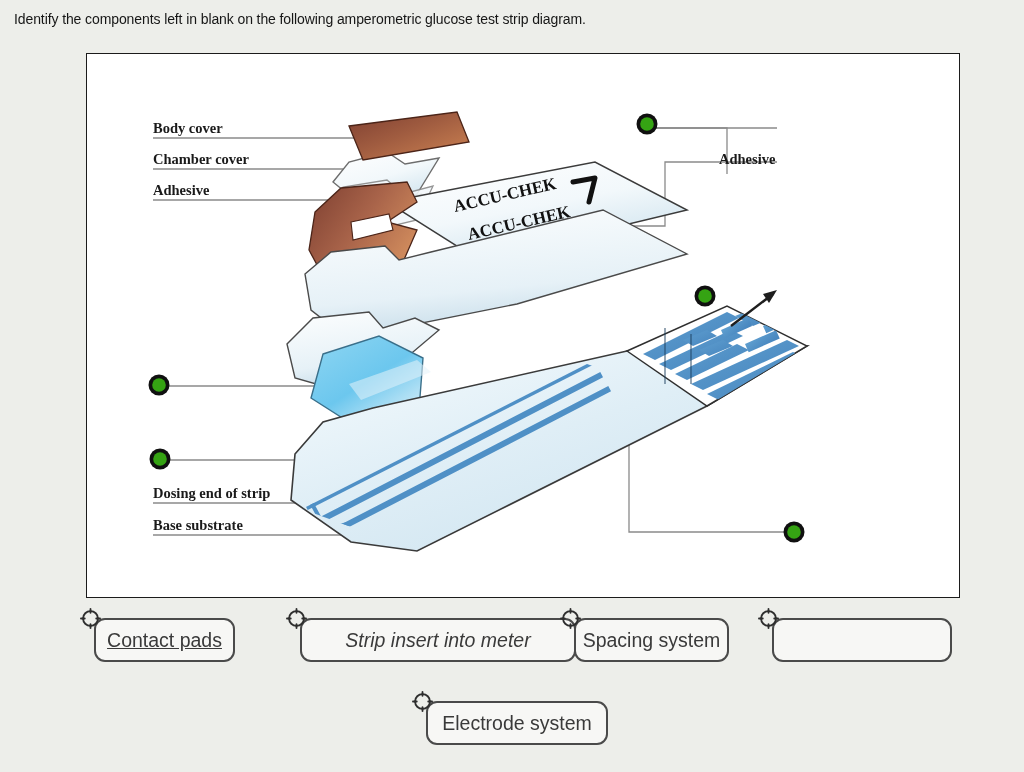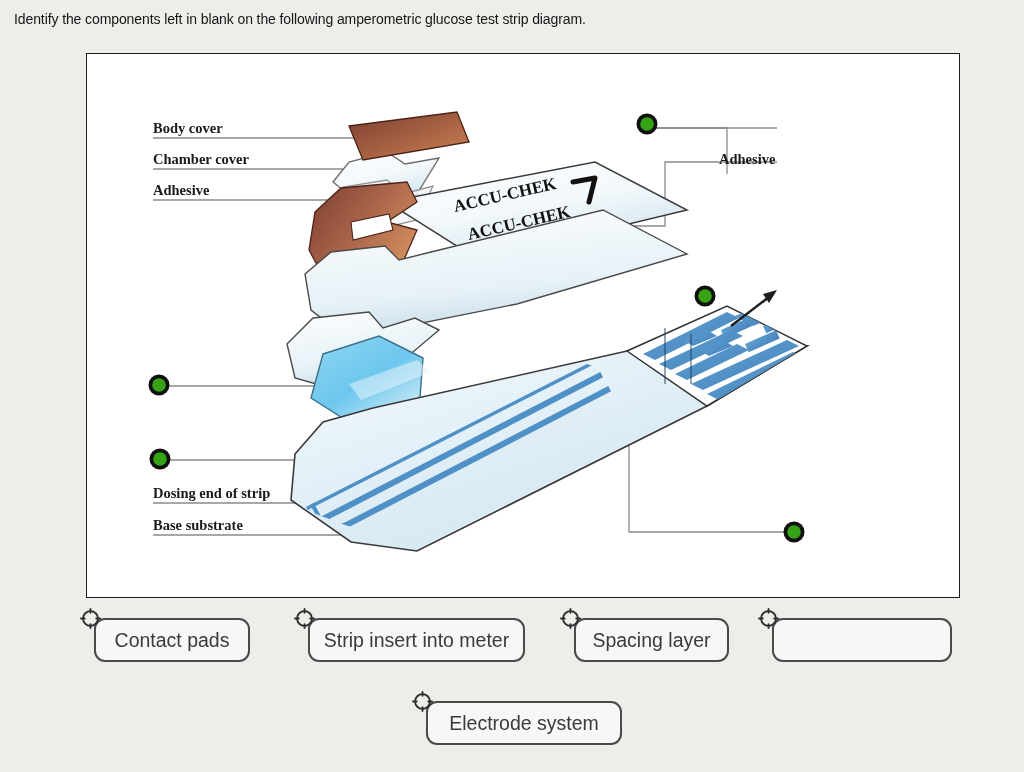--- a/index.html
+++ b/index.html
@@ -250,37 +250,37 @@
         <circle cx="73" cy="405" r="6.8" fill="#35a313"></circle>
       </g>
       <g>
         <circle cx="707" cy="478" r="10.5" fill="#101010"></circle>
         <circle cx="707" cy="478" r="6.8" fill="#35a313"></circle>
       </g>
     </g>
   </svg>
 </div>
 
-<div class="token" style="left:94px;  top:618px; width:156px;">
+<div class="token" style="left:94px;  top:618px; width:141px;text-decoration:underline;">
   <svg class="token-handle" viewBox="0 0 22 22">
     <g fill="none" stroke="#2e2e2e" stroke-width="1.9" stroke-linecap="round">
       <path d="M11 3.2 A7.8 7.8 0 0 1 18.8 11"></path>
       <path d="M18.8 11 A7.8 7.8 0 0 1 11 18.8"></path>
       <path d="M11 18.8 A7.8 7.8 0 0 1 3.2 11"></path>
       <path d="M3.2 11 A7.8 7.8 0 0 1 11 3.2"></path>
       <line x1="11" y1="1" x2="11" y2="5"></line>
       <line x1="11" y1="17" x2="11" y2="21"></line>
       <line x1="1" y1="11" x2="5" y2="11"></line>
       <line x1="17" y1="11" x2="21" y2="11"></line>
     </g>
   </svg>
   <span>Contact pads</span>
 </div>
 
-<div class="token" style="left:308px; top:618px; width:217px;">
+<div class="token" style="left:300px; top:618px; width:276px;font-style:italic;">
   <svg class="token-handle" viewBox="0 0 22 22">
     <g fill="none" stroke="#2e2e2e" stroke-width="1.9" stroke-linecap="round">
       <path d="M11 3.2 A7.8 7.8 0 0 1 18.8 11"></path>
       <path d="M18.8 11 A7.8 7.8 0 0 1 11 18.8"></path>
       <path d="M11 18.8 A7.8 7.8 0 0 1 3.2 11"></path>
       <path d="M3.2 11 A7.8 7.8 0 0 1 11 3.2"></path>
       <line x1="11" y1="1" x2="11" y2="5"></line>
       <line x1="11" y1="17" x2="11" y2="21"></line>
       <line x1="1" y1="11" x2="5" y2="11"></line>
       <line x1="17" y1="11" x2="21" y2="11"></line>
@@ -295,39 +295,39 @@
       <path d="M11 3.2 A7.8 7.8 0 0 1 18.8 11"></path>
       <path d="M18.8 11 A7.8 7.8 0 0 1 11 18.8"></path>
       <path d="M11 18.8 A7.8 7.8 0 0 1 3.2 11"></path>
       <path d="M3.2 11 A7.8 7.8 0 0 1 11 3.2"></path>
       <line x1="11" y1="1" x2="11" y2="5"></line>
       <line x1="11" y1="17" x2="11" y2="21"></line>
       <line x1="1" y1="11" x2="5" y2="11"></line>
       <line x1="17" y1="11" x2="21" y2="11"></line>
     </g>
   </svg>
-  <span>Spacing layer</span>
+  <span>Spacing system</span>
 </div>
 
 <div class="token" style="left:772px; top:618px; width:180px;">
   <svg class="token-handle" viewBox="0 0 22 22">
     <g fill="none" stroke="#2e2e2e" stroke-width="1.9" stroke-linecap="round">
       <path d="M11 3.2 A7.8 7.8 0 0 1 18.8 11"></path>
       <path d="M18.8 11 A7.8 7.8 0 0 1 11 18.8"></path>
       <path d="M11 18.8 A7.8 7.8 0 0 1 3.2 11"></path>
       <path d="M3.2 11 A7.8 7.8 0 0 1 11 3.2"></path>
       <line x1="11" y1="1" x2="11" y2="5"></line>
       <line x1="11" y1="17" x2="11" y2="21"></line>
       <line x1="1" y1="11" x2="5" y2="11"></line>
       <line x1="17" y1="11" x2="21" y2="11"></line>
     </g>
   </svg>
 </div>
 
-<div class="token" style="left:426px; top:701px; width:196px;">
+<div class="token" style="left:426px; top:701px; width:182px;">
   <svg class="token-handle" viewBox="0 0 22 22">
     <g fill="none" stroke="#2e2e2e" stroke-width="1.9" stroke-linecap="round">
       <path d="M11 3.2 A7.8 7.8 0 0 1 18.8 11"></path>
       <path d="M18.8 11 A7.8 7.8 0 0 1 11 18.8"></path>
       <path d="M11 18.8 A7.8 7.8 0 0 1 3.2 11"></path>
       <path d="M3.2 11 A7.8 7.8 0 0 1 11 3.2"></path>
       <line x1="11" y1="1" x2="11" y2="5"></line>
       <line x1="11" y1="17" x2="11" y2="21"></line>
       <line x1="1" y1="11" x2="5" y2="11"></line>
       <line x1="17" y1="11" x2="21" y2="11"></line>

